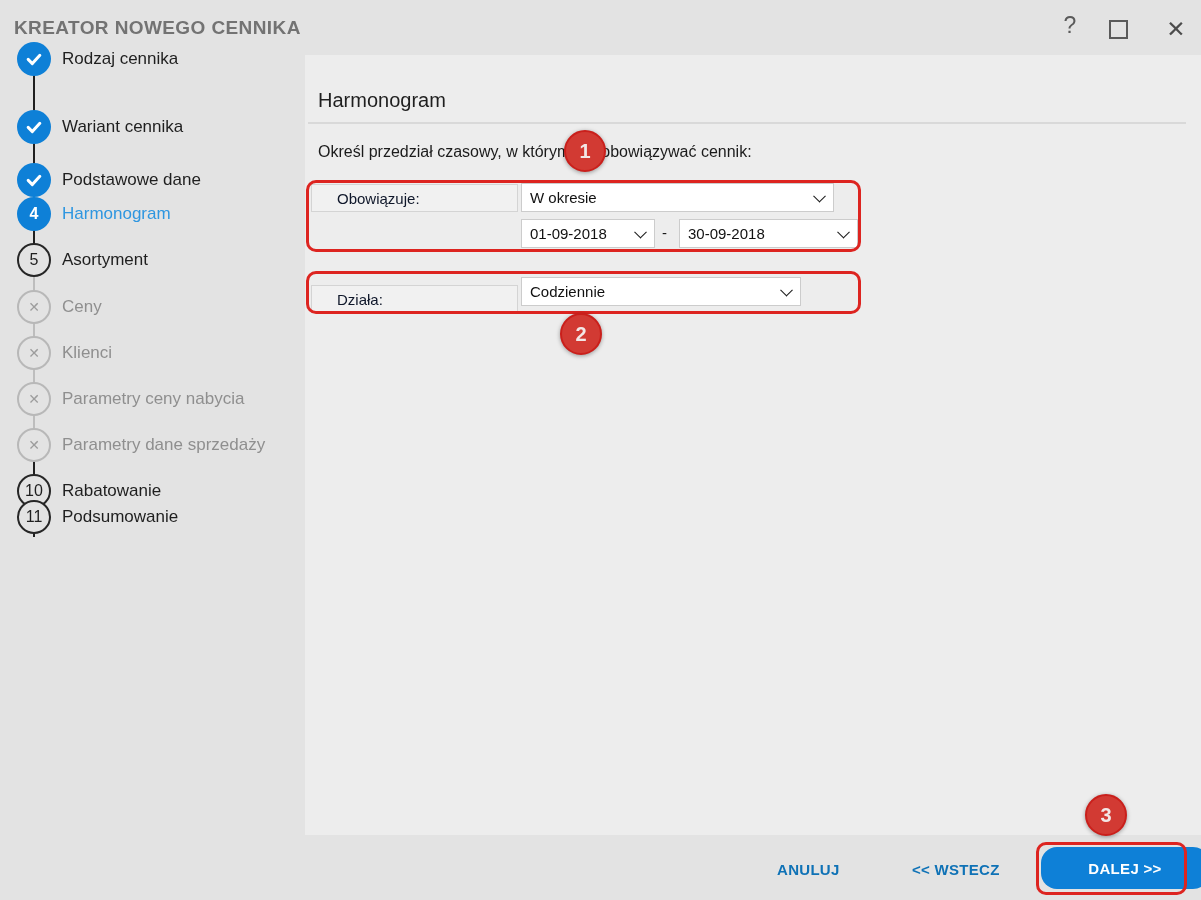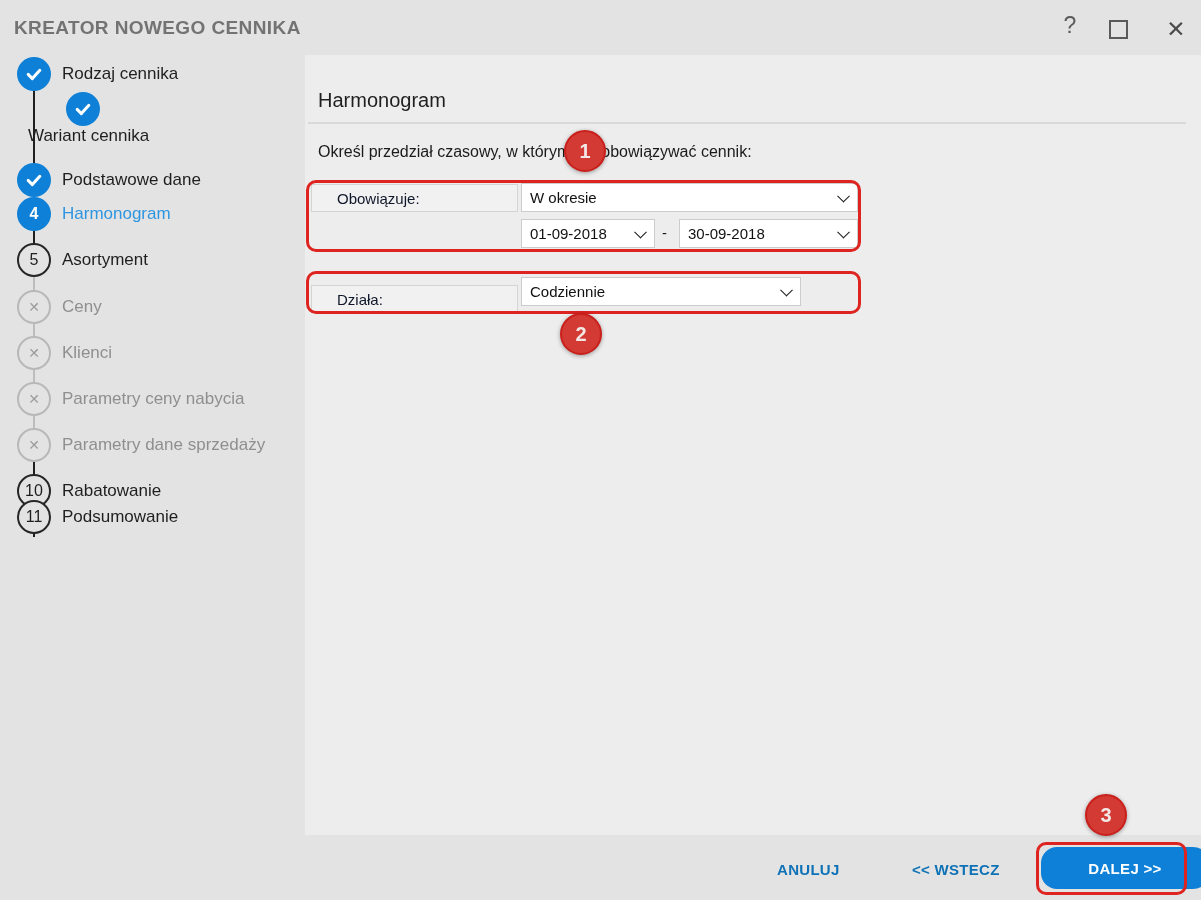--- a/index.html
+++ b/index.html
@@ -105,29 +105,29 @@
 <div class="seg seg-dark" style="top:121px;height:46px;"></div>
 <div class="seg seg-blue" style="top:167px;height:47px;"></div>
 <div class="seg seg-dark" style="top:214px;height:46px;"></div>
 <div class="seg seg-gray" style="top:260px;height:47px;"></div>
 <div class="seg seg-gray" style="top:307px;height:46px;"></div>
 <div class="seg seg-gray" style="top:353px;height:46px;"></div>
 <div class="seg seg-gray" style="top:399px;height:46px;"></div>
 <div class="seg seg-dark" style="top:445px;height:46px;"></div>
 <div class="seg seg-dark" style="top:491px;height:46px;"></div>
 
-<div class="step done" style="top:57px;">
+<div class="step done" style="top:42px;">
   <span class="circle check-icon">
       <svg width="20" height="20" viewBox="0 0 24 24">
         <polyline points="5,12.5 10,17.5 19,7.5" fill="none" stroke="#ffffff" stroke-width="3.6" stroke-linecap="round" stroke-linejoin="round"></polyline>
       </svg>
     </span>
   <span class="lbl">Rodzaj cennika</span>
 </div>
-<div class="step done" style="top:92px;flex-direction:column;">
+<div class="step done" style="top:110px;">
   <span class="circle check-icon">
       <svg width="20" height="20" viewBox="0 0 24 24">
         <polyline points="5,12.5 10,17.5 19,7.5" fill="none" stroke="#ffffff" stroke-width="3.6" stroke-linecap="round" stroke-linejoin="round"></polyline>
       </svg>
     </span>
   <span class="lbl">Wariant cennika</span>
 </div>
 <div class="step done" style="top:163px;justify-content:flex-end;">
   <span class="circle check-icon">
       <svg width="20" height="20" viewBox="0 0 24 24">
@@ -167,21 +167,21 @@
 <div class="step todo" style="top:500px;">
   <span class="circle">11</span>
   <span class="lbl">Podsumowanie</span>
 </div>
 
 <div class="heading">Harmonogram</div>
 <div class="divider"></div>
 <div class="description">Określ przedział czasowy, w którym ma obowiązywać cennik:</div>
 
 <div class="field-label" style="left:311px;top:184px;width:207px;height:28px;">Obowiązuje:</div>
-<div class="select" style="left:521px;top:183px;width:337px;height:29px;">
+<div class="select" style="left:521px;top:183px;width:313px;height:29px;">
   <span>W okresie</span>
   <span class="chev"></span>
 </div>
 
 <div class="select" style="left:521px;top:219px;width:134px;height:29px;">
   <span>01-09-2018</span>
   <span class="chev"></span>
 </div>
 <div class="date-dash">-</div>
 <div class="select" style="left:679px;top:219px;width:179px;height:29px;">

